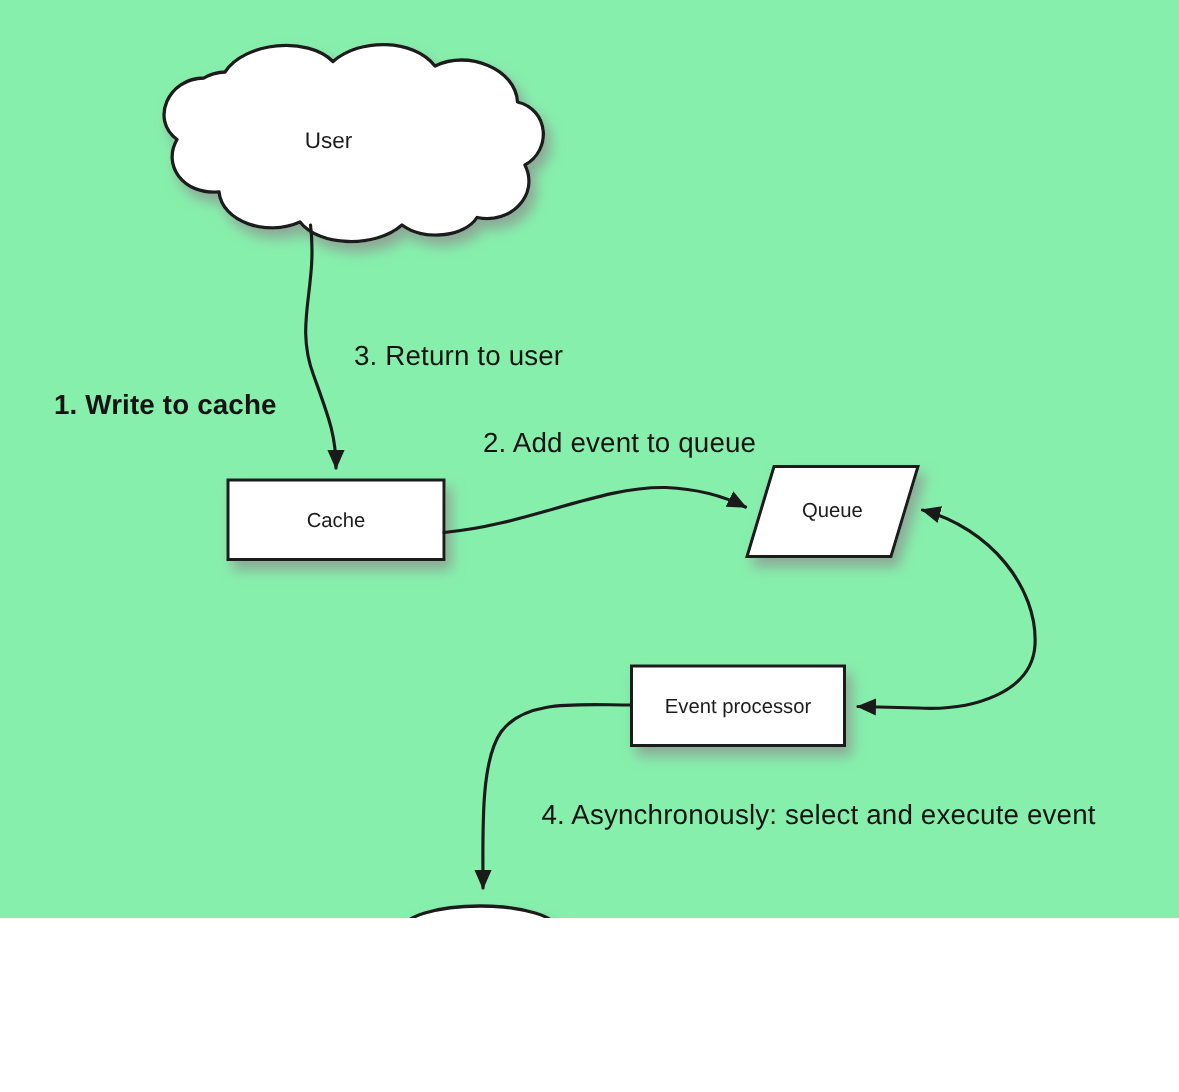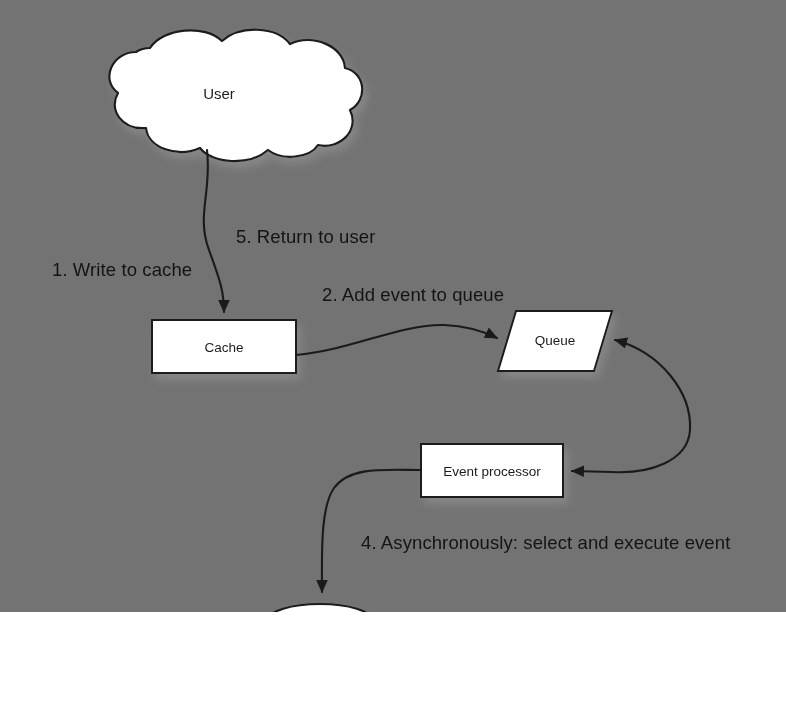--- a/index.html
+++ b/index.html
@@ -8,21 +8,21 @@
     padding: 0;
     background: #ffffff;
   }
   body {
     font-family: "Liberation Sans", sans-serif;
   }
   #diagram-canvas {
     position: relative;
     width: 786px;
     height: 612px;
-    background: #737373;
+    background: #86efac;
     overflow: hidden;
   }
   #diagram-svg {
     position: absolute;
     left: 0;
     top: 0;
     width: 786px;
     height: 728px;
     display: block;
   }
@@ -141,21 +141,21 @@
                L 572 471"></path>
     </g>
 
     <g>
       <path class="connector" marker-end="url(#arrowEnd)" d="M 421 470
                C 385 470, 350 466, 334 488
                C 320 508, 322 556, 322 592"></path>
     </g>
   </svg>
 
-  <div class="step-label" style="left:52px; top:259px;">1. Write to cache</div>
+  <div class="step-label" style="left:36px; top:259px;font-weight:bold;">1. Write to cache</div>
 
   <div class="step-label" style="left:322px; top:284px;">2. Add event to queue</div>
 
-  <div class="step-label" style="left:236px; top:226px;">5. Return to user</div>
+  <div class="step-label" style="left:236px; top:226px;">3. Return to user</div>
 
   <div class="step-label" style="left:361px; top:532px;">4. Asynchronously: select and execute event</div>
 
 </div>
 
 </body></html>

